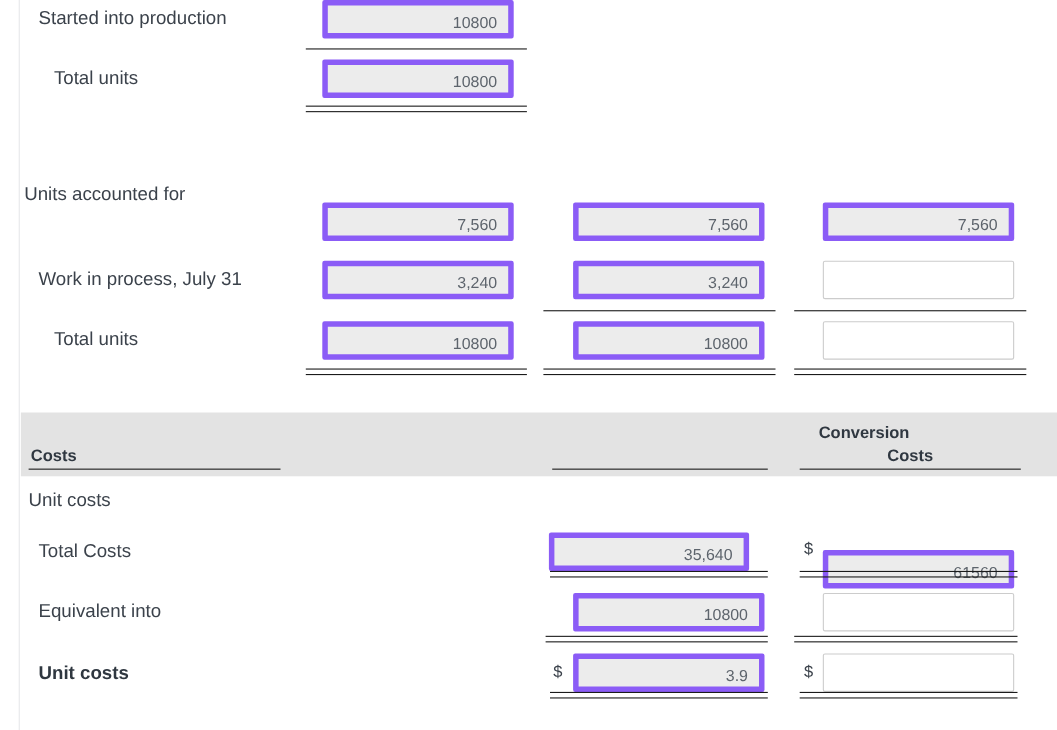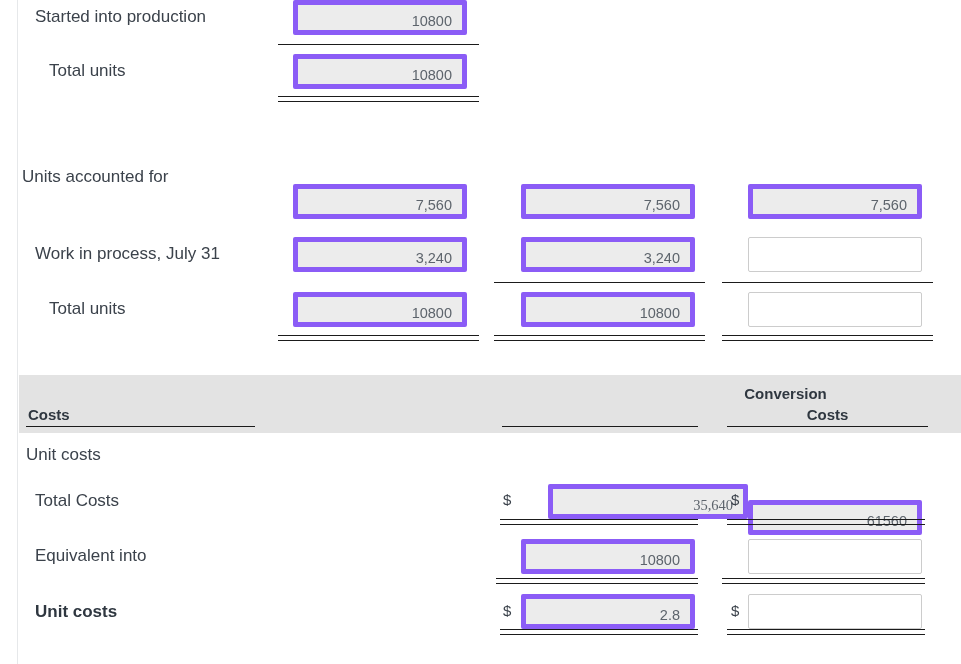--- a/index.html
+++ b/index.html
@@ -155,36 +155,36 @@
   <div class="band-underline" style="left:502px; top:426px; width:196px;"></div>
 
   <div class="band-head" style="left:685px; top:385px; width:201px;">Conversion</div>
   <div class="band-head" style="left:727px; top:406px; width:201px;">Costs</div>
   <div class="band-underline" style="left:727px; top:426px; width:201px;"></div>
 
   <div class="lbl" style="left:26px; top:446px;">Unit costs</div>
 
   <div class="lbl" style="left:35px; top:492px;">Total Costs</div>
   <div class="dollar" style="left:503px; top:491px;">$</div>
-  <div class="fld" style="left:548px; top:484px; width:200px;font-family:Liberation Serif, serif;">35,640</div>
+  <div class="fld" style="left:499px; top:484px; width:182px;">35,640</div>
   <div class="dollar" style="left:731px; top:491px;">$</div>
   <div class="fld" style="left:748px; top:500px; width:174px;">61560</div>
 
   <div class="rule dbl" style="left:500px; top:519px; width:198px;"></div>
   <div class="rule dbl" style="left:727px; top:519px; width:198px;"></div>
 
   <div class="lbl" style="left:35px; top:547px;">Equivalent into</div>
   <div class="fld" style="left:521px; top:539px; width:174px;">10800</div>
   <div class="fld empty" style="left:748px; top:539px; width:174px;"></div>
 
   <div class="rule dbl" style="left:496px; top:578px; width:202px;"></div>
   <div class="rule dbl" style="left:722px; top:578px; width:203px;"></div>
 
   <div class="lbl bold" style="left:35px; top:603px;">Unit costs</div>
   <div class="dollar" style="left:503px; top:602px;">$</div>
-  <div class="fld" style="left:521px; top:594px; width:174px;">2.8</div>
+  <div class="fld" style="left:521px; top:594px; width:174px;">3.9</div>
   <div class="dollar" style="left:731px; top:602px;">$</div>
   <div class="fld empty" style="left:748px; top:594px; width:174px;"></div>
 
   <div class="rule dbl" style="left:500px; top:629px; width:198px;"></div>
   <div class="rule dbl" style="left:727px; top:629px; width:198px;"></div>
 
 </div>
 
 </body></html>

